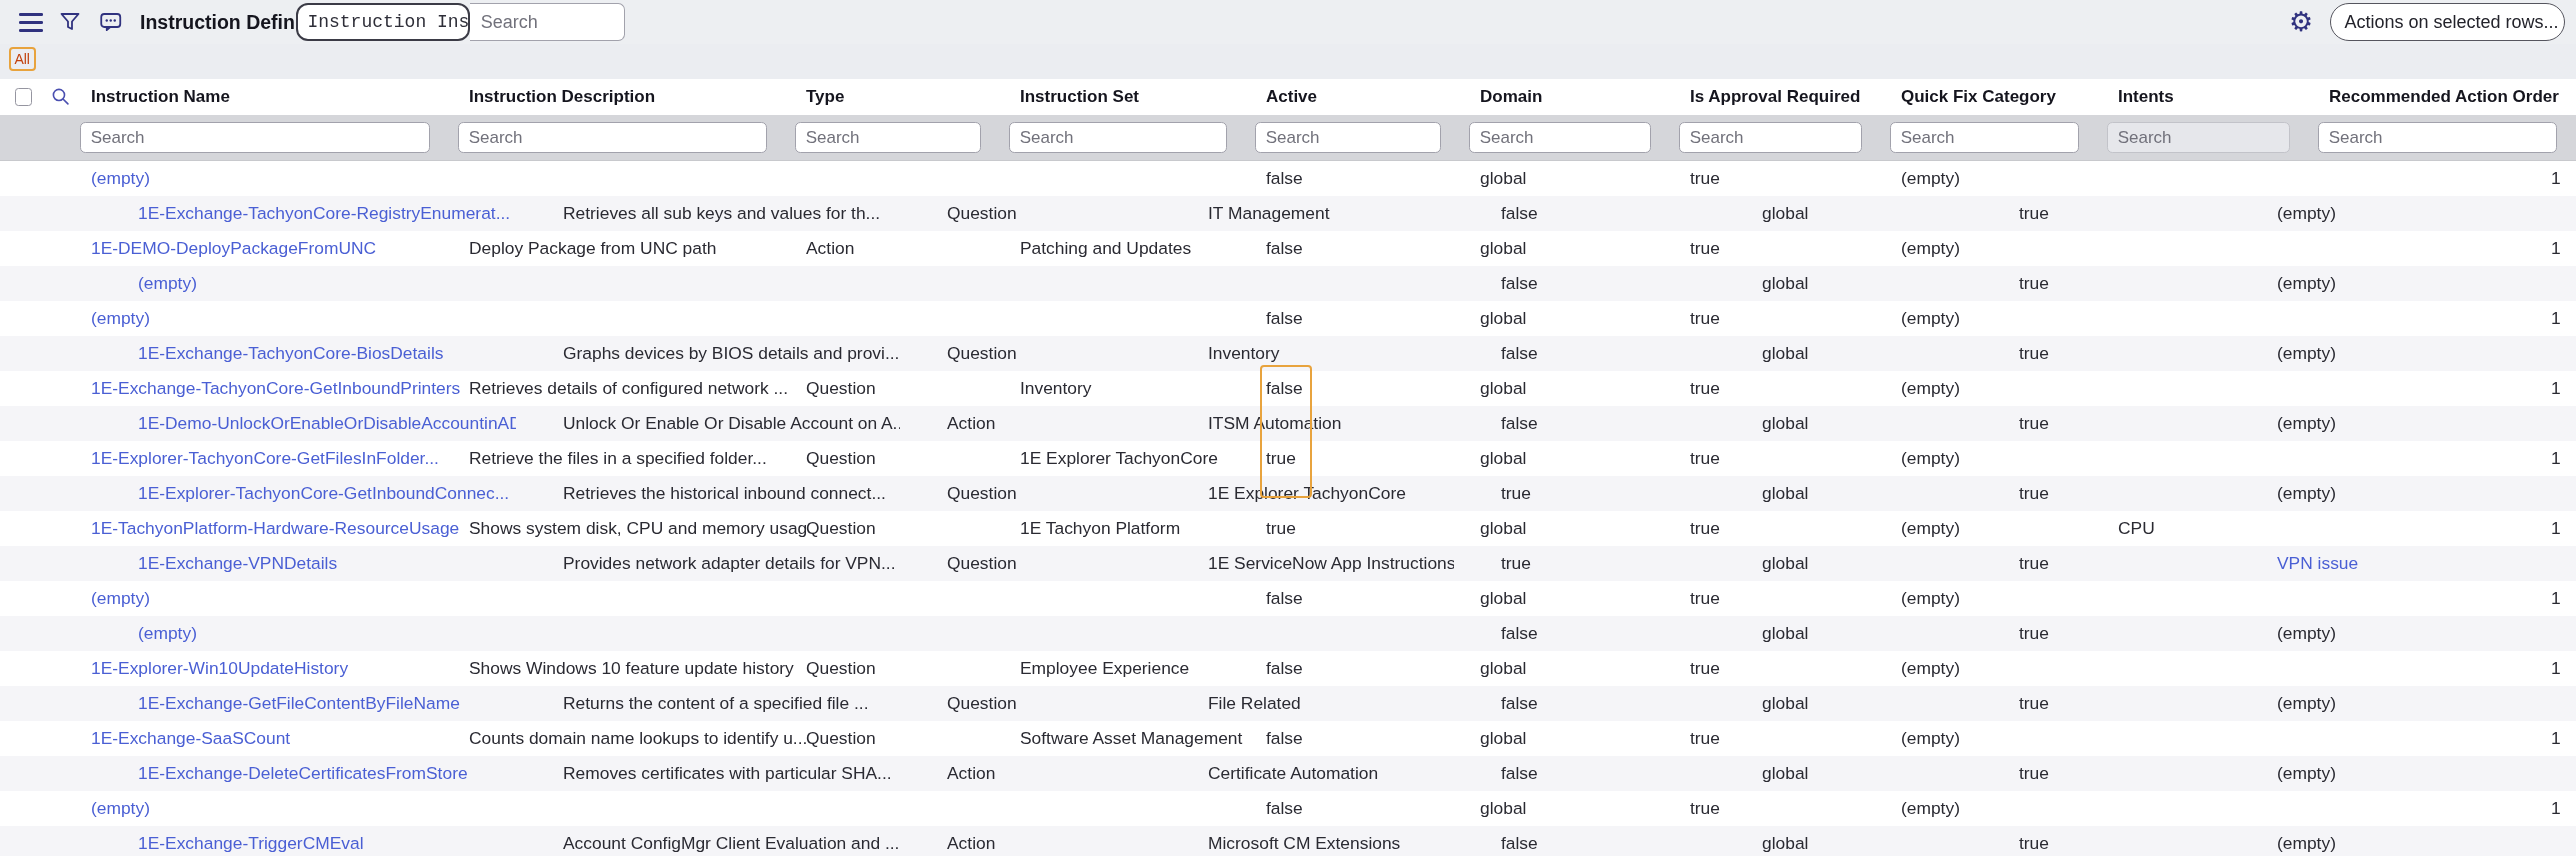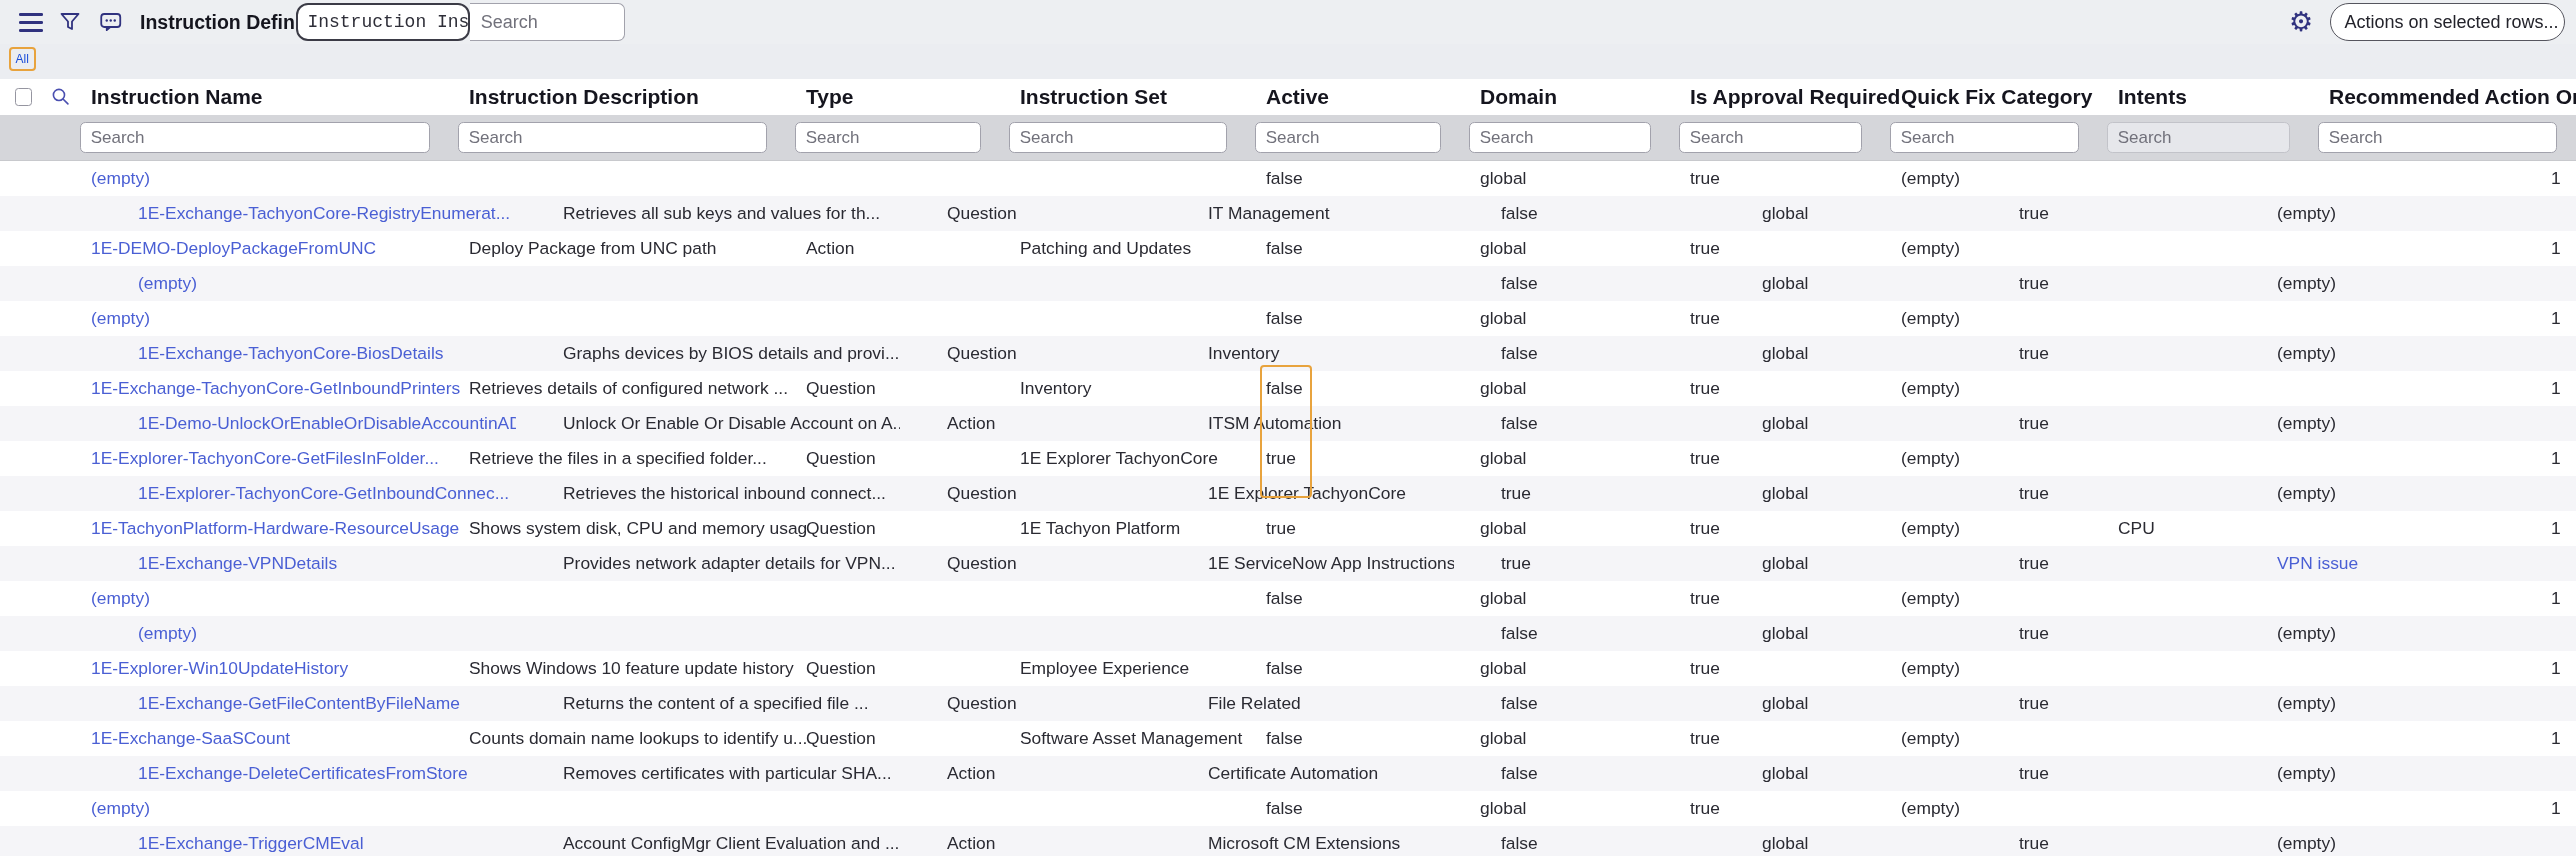--- a/index.html
+++ b/index.html
@@ -44,28 +44,28 @@
     color:var(--icon);cursor:pointer;}
   .actions-select{position:absolute;left:2330px;top:3.4px;width:235px;height:38px;background:#fff;
     border:1.3px solid #55555E;border-radius:19px;display:flex;align-items:center;
     padding:0 12px 0 13.4px;font-size:18px;color:#23232B;cursor:pointer;white-space:nowrap;}
   .actions-select svg{margin-left:auto;}
 
   
   .all-strip{position:absolute;left:0;top:44px;width:100%;height:35px;background:var(--strip-bg);}
   .all-badge{position:absolute;left:8.7px;top:3.4px;min-width:27px;height:24px;border:2px solid var(--orange);
     border-radius:4px;display:flex;align-items:center;justify-content:center;padding:0 3.4px;
-    font-size:12px;color:#1d4ed8;background:transparent;cursor:pointer;}
+    font-size:14px;color:#c2410c;background:transparent;cursor:pointer;}
 
   
   .grid{display:grid;grid-template-columns:var(--cols);align-items:center;}
   .header-row{position:absolute;left:0;top:79px;width:100%;height:36px;background:#fff;}
   .lead-cell{display:flex;align-items:center;height:100%;padding-left:14.8px;gap:17.4px;}
   .checkbox{width:17.4px;height:17.4px;border:1.3px solid #9595A0;border-radius:3.4px;background:#fff;cursor:pointer;}
-  .hcell{font-size:21px;font-weight:700;color:var(--head-text);white-space:nowrap;overflow:hidden;
+  .hcell{font-size:17px;font-weight:700;color:var(--head-text);white-space:nowrap;overflow:hidden;
     padding-right:10.7px;cursor:pointer;}
 
   .filter-row{position:absolute;left:0;top:115px;width:100%;height:46px;background:var(--filter-bg);
     border-bottom:0.7px solid #C8C9CD;}
   .fcell{position:relative;height:100%;display:flex;align-items:center;}
   .fcell input{width:calc(100% - 28px);margin-left:-10.7px;height:31px;border:1.3px solid var(--input-border);
     border-radius:5.4px;background:#fff;font-size:17px;padding:0 9.4px;color:var(--text);outline:none;}
   .fcell input::placeholder{color:var(--placeholder);}
   .fcell.last input{width:calc(100% - 10.7px);}
   .fcell input:disabled{background:#E6E7EB;border-color:#C2C3C9;}

